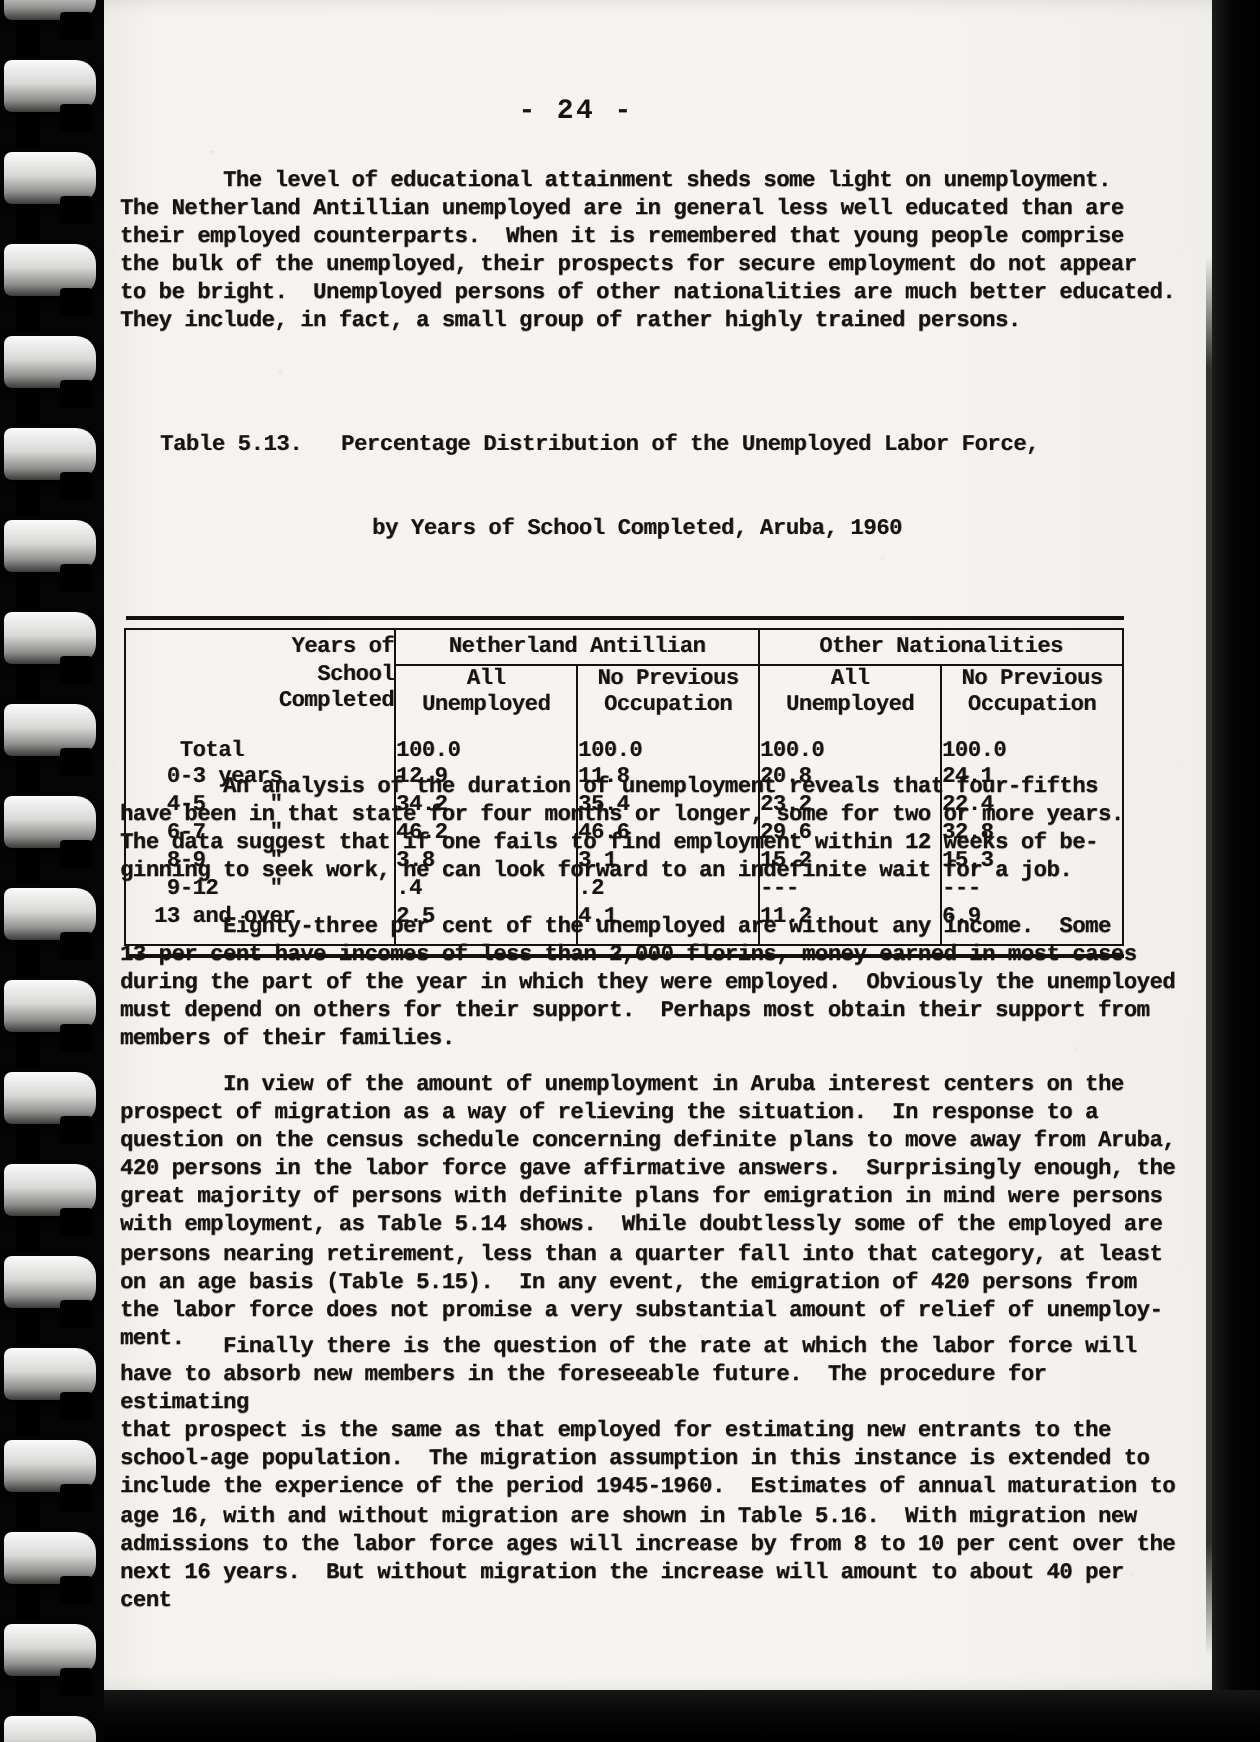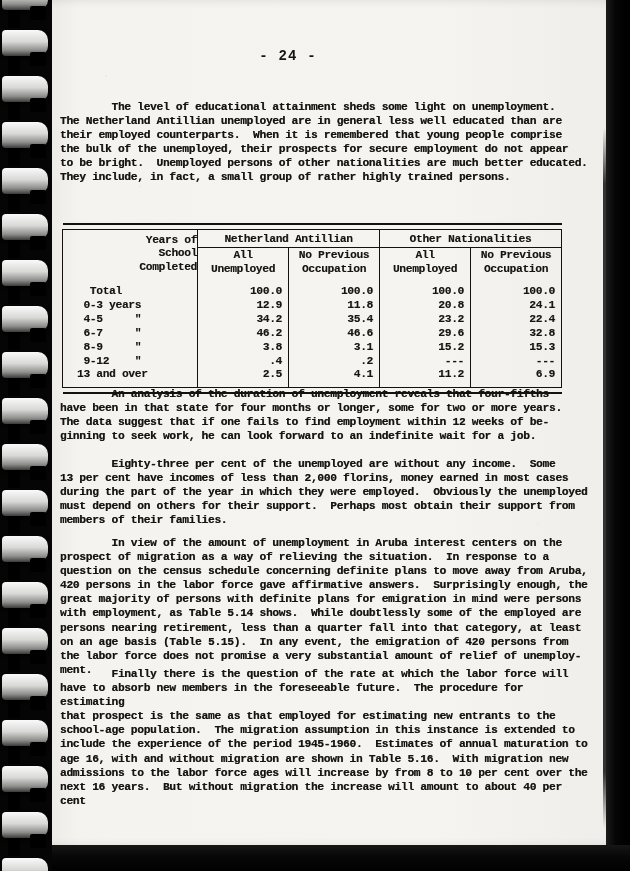--- a/index.html
+++ b/index.html
@@ -227,48 +227,50 @@
     padding: 1px 0 4px 0 !important;
     width: 91px;
   }
   tbody td.lbl {
     text-align: left;
     padding: 0 0 0 14px !important;
     line-height: 13.9px;
     white-space: pre;
   }
   tbody td.val {
-    text-align: right;
+    text-align: left;
     line-height: 13.9px;
     padding-right: 6px !important;
   }
   tbody tr.first td { padding-top: 5px !important; }
   tbody tr.last  td { padding-bottom: 5px !important; }
 </style>
 </head>
 <body>
 
 <div id="scan">
 
   <div id="page">
     <div id="speckle"></div>
 
     <div id="content">
 
       <div class="pageno">- 24 -</div>
 
-      <div class="para" style="top:100px;">        The level of educational attainment sheds some light on unemployment.
+      <div class="para" style="top:84px;">        The level of educational attainment sheds some light on unemployment.
 The Netherland Antillian unemployed are in general less well educated than are
 their employed counterparts.  When it is remembered that young people comprise
 the bulk of the unemployed, their prospects for secure employment do not appear
 to be bright.  Unemployed persons of other nationalities are much better educated.
 They include, in fact, a small group of rather highly trained persons.</div>
 
       <div id="table-block">
         <div class="tbl-title">
+          <span class="l1">Table 5.13.   Percentage Distribution of the Unemployed Labor Force,</span>
+          <span class="l2">by Years of School Completed, Aruba, 1960</span>
         </div>
 
         <table class="data">
           <thead>
             <tr>
               <td class="rule-top" colspan="5"></td>
             </tr>
             <tr>
               <th class="stub vl vr" rowspan="2" style="white-space:pre-line">Years of
 School

